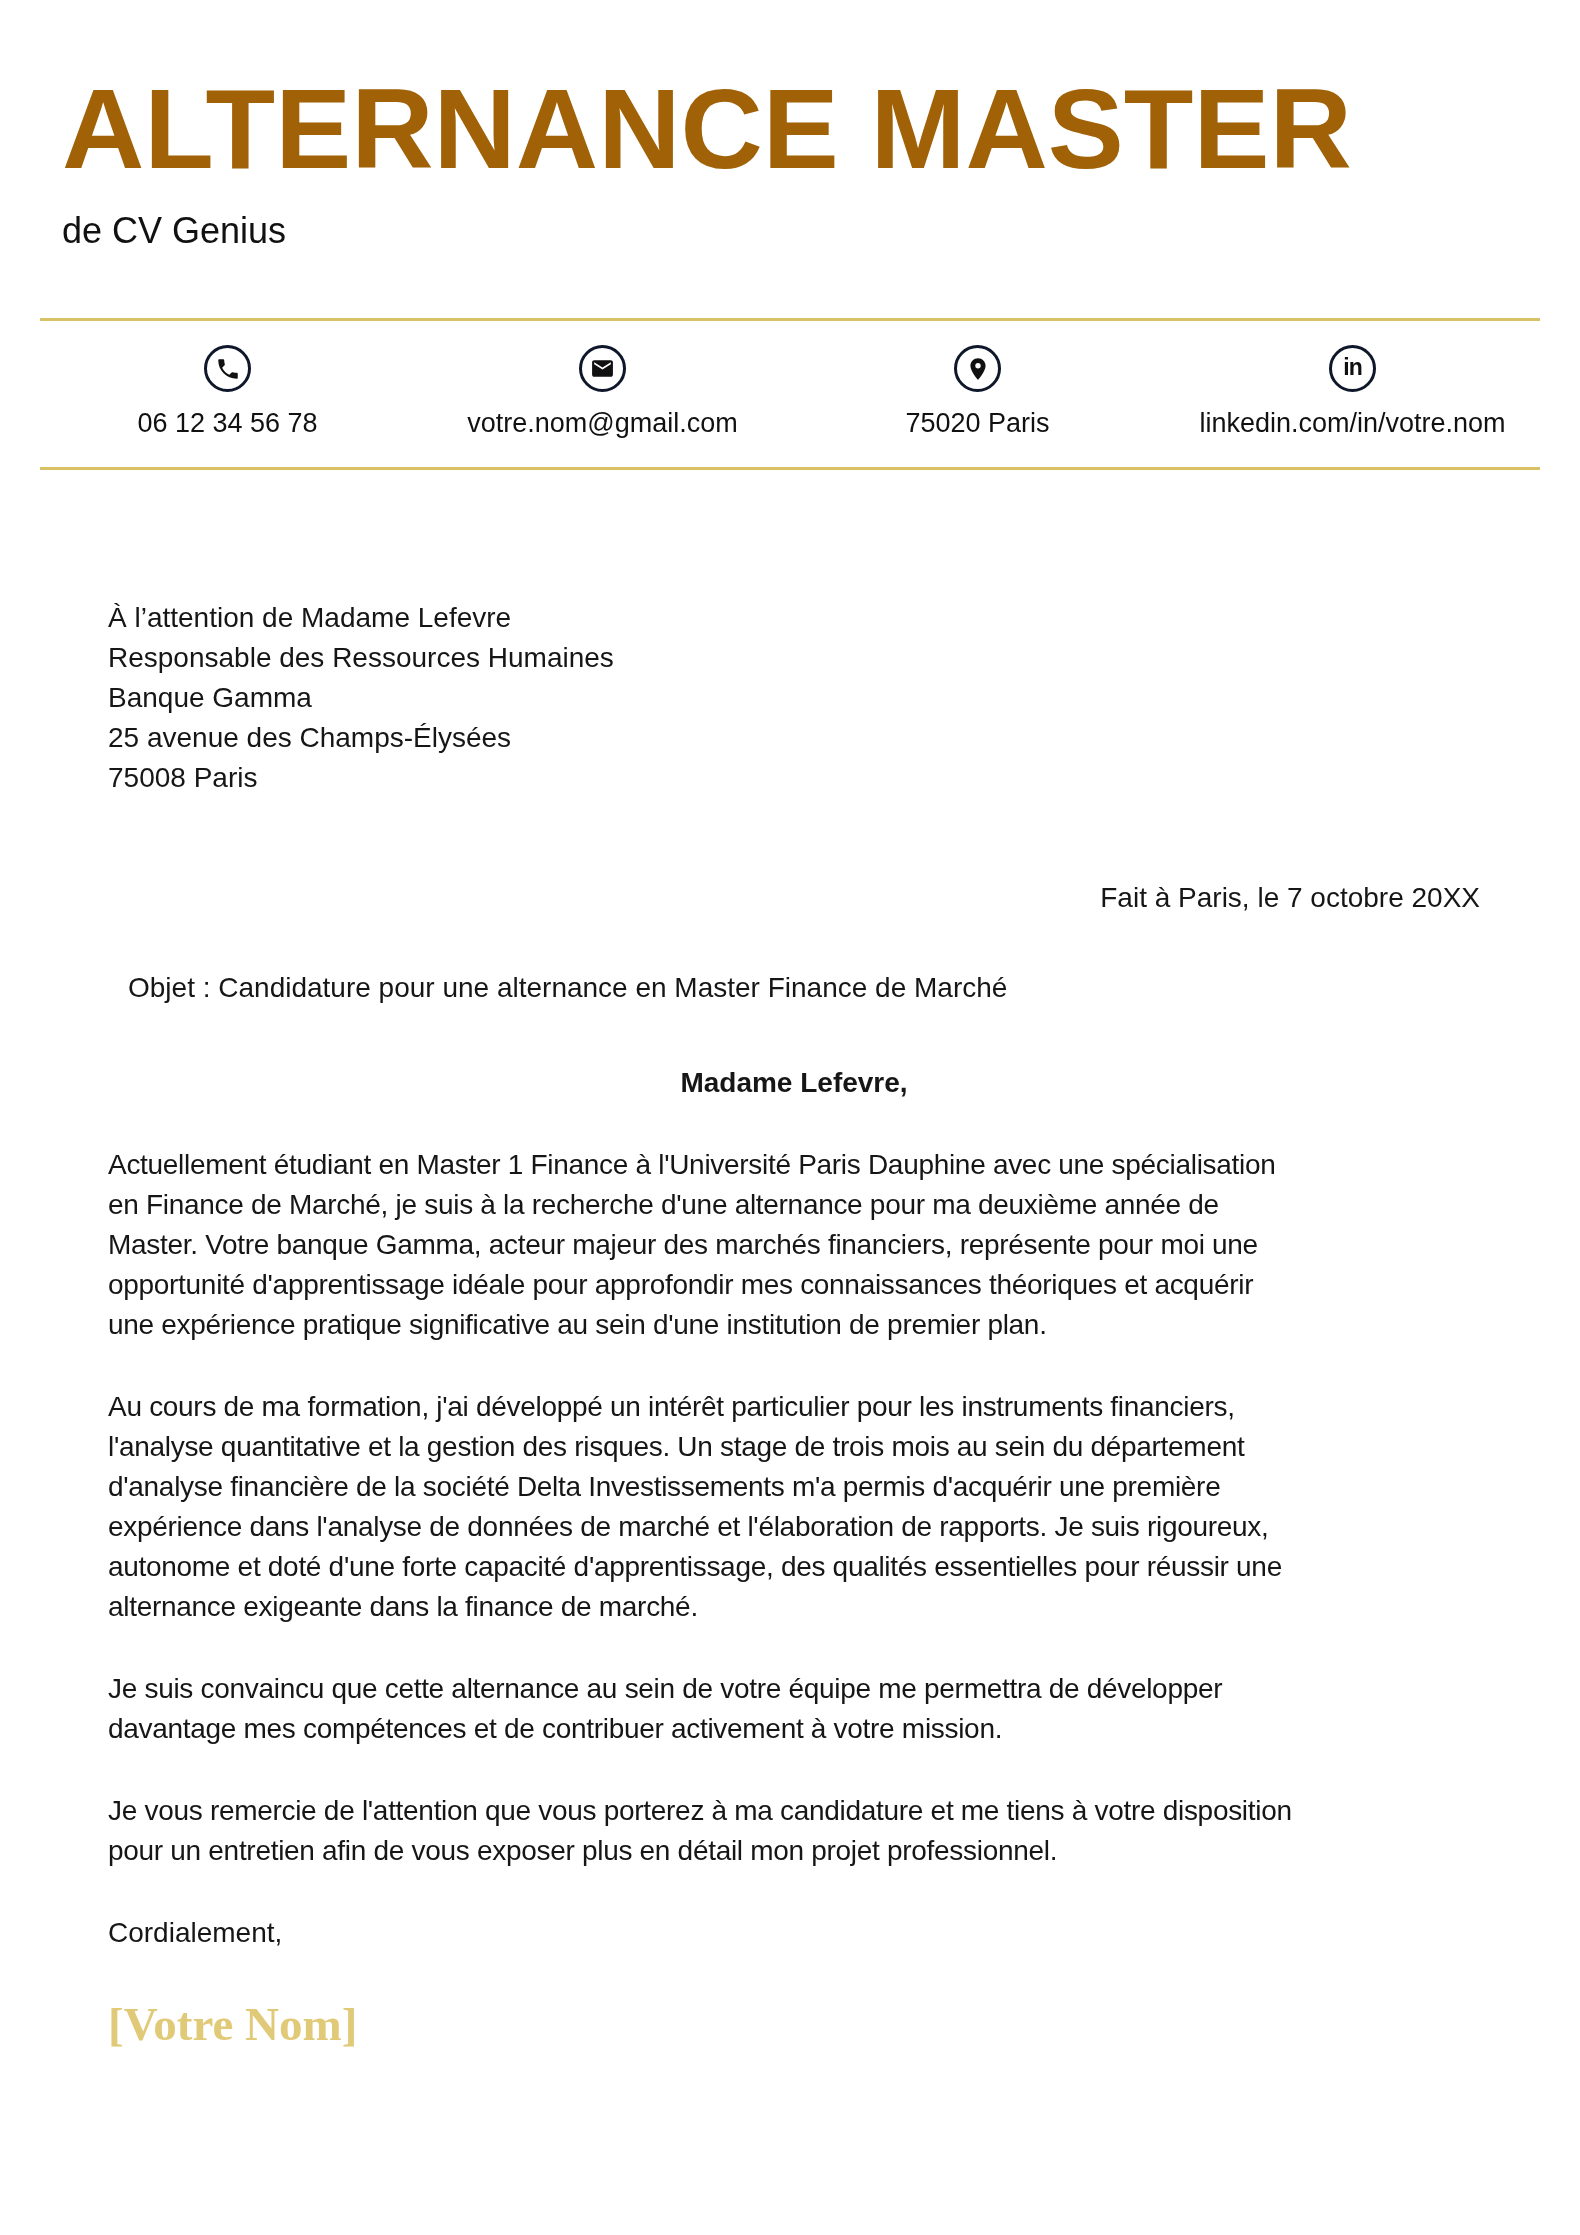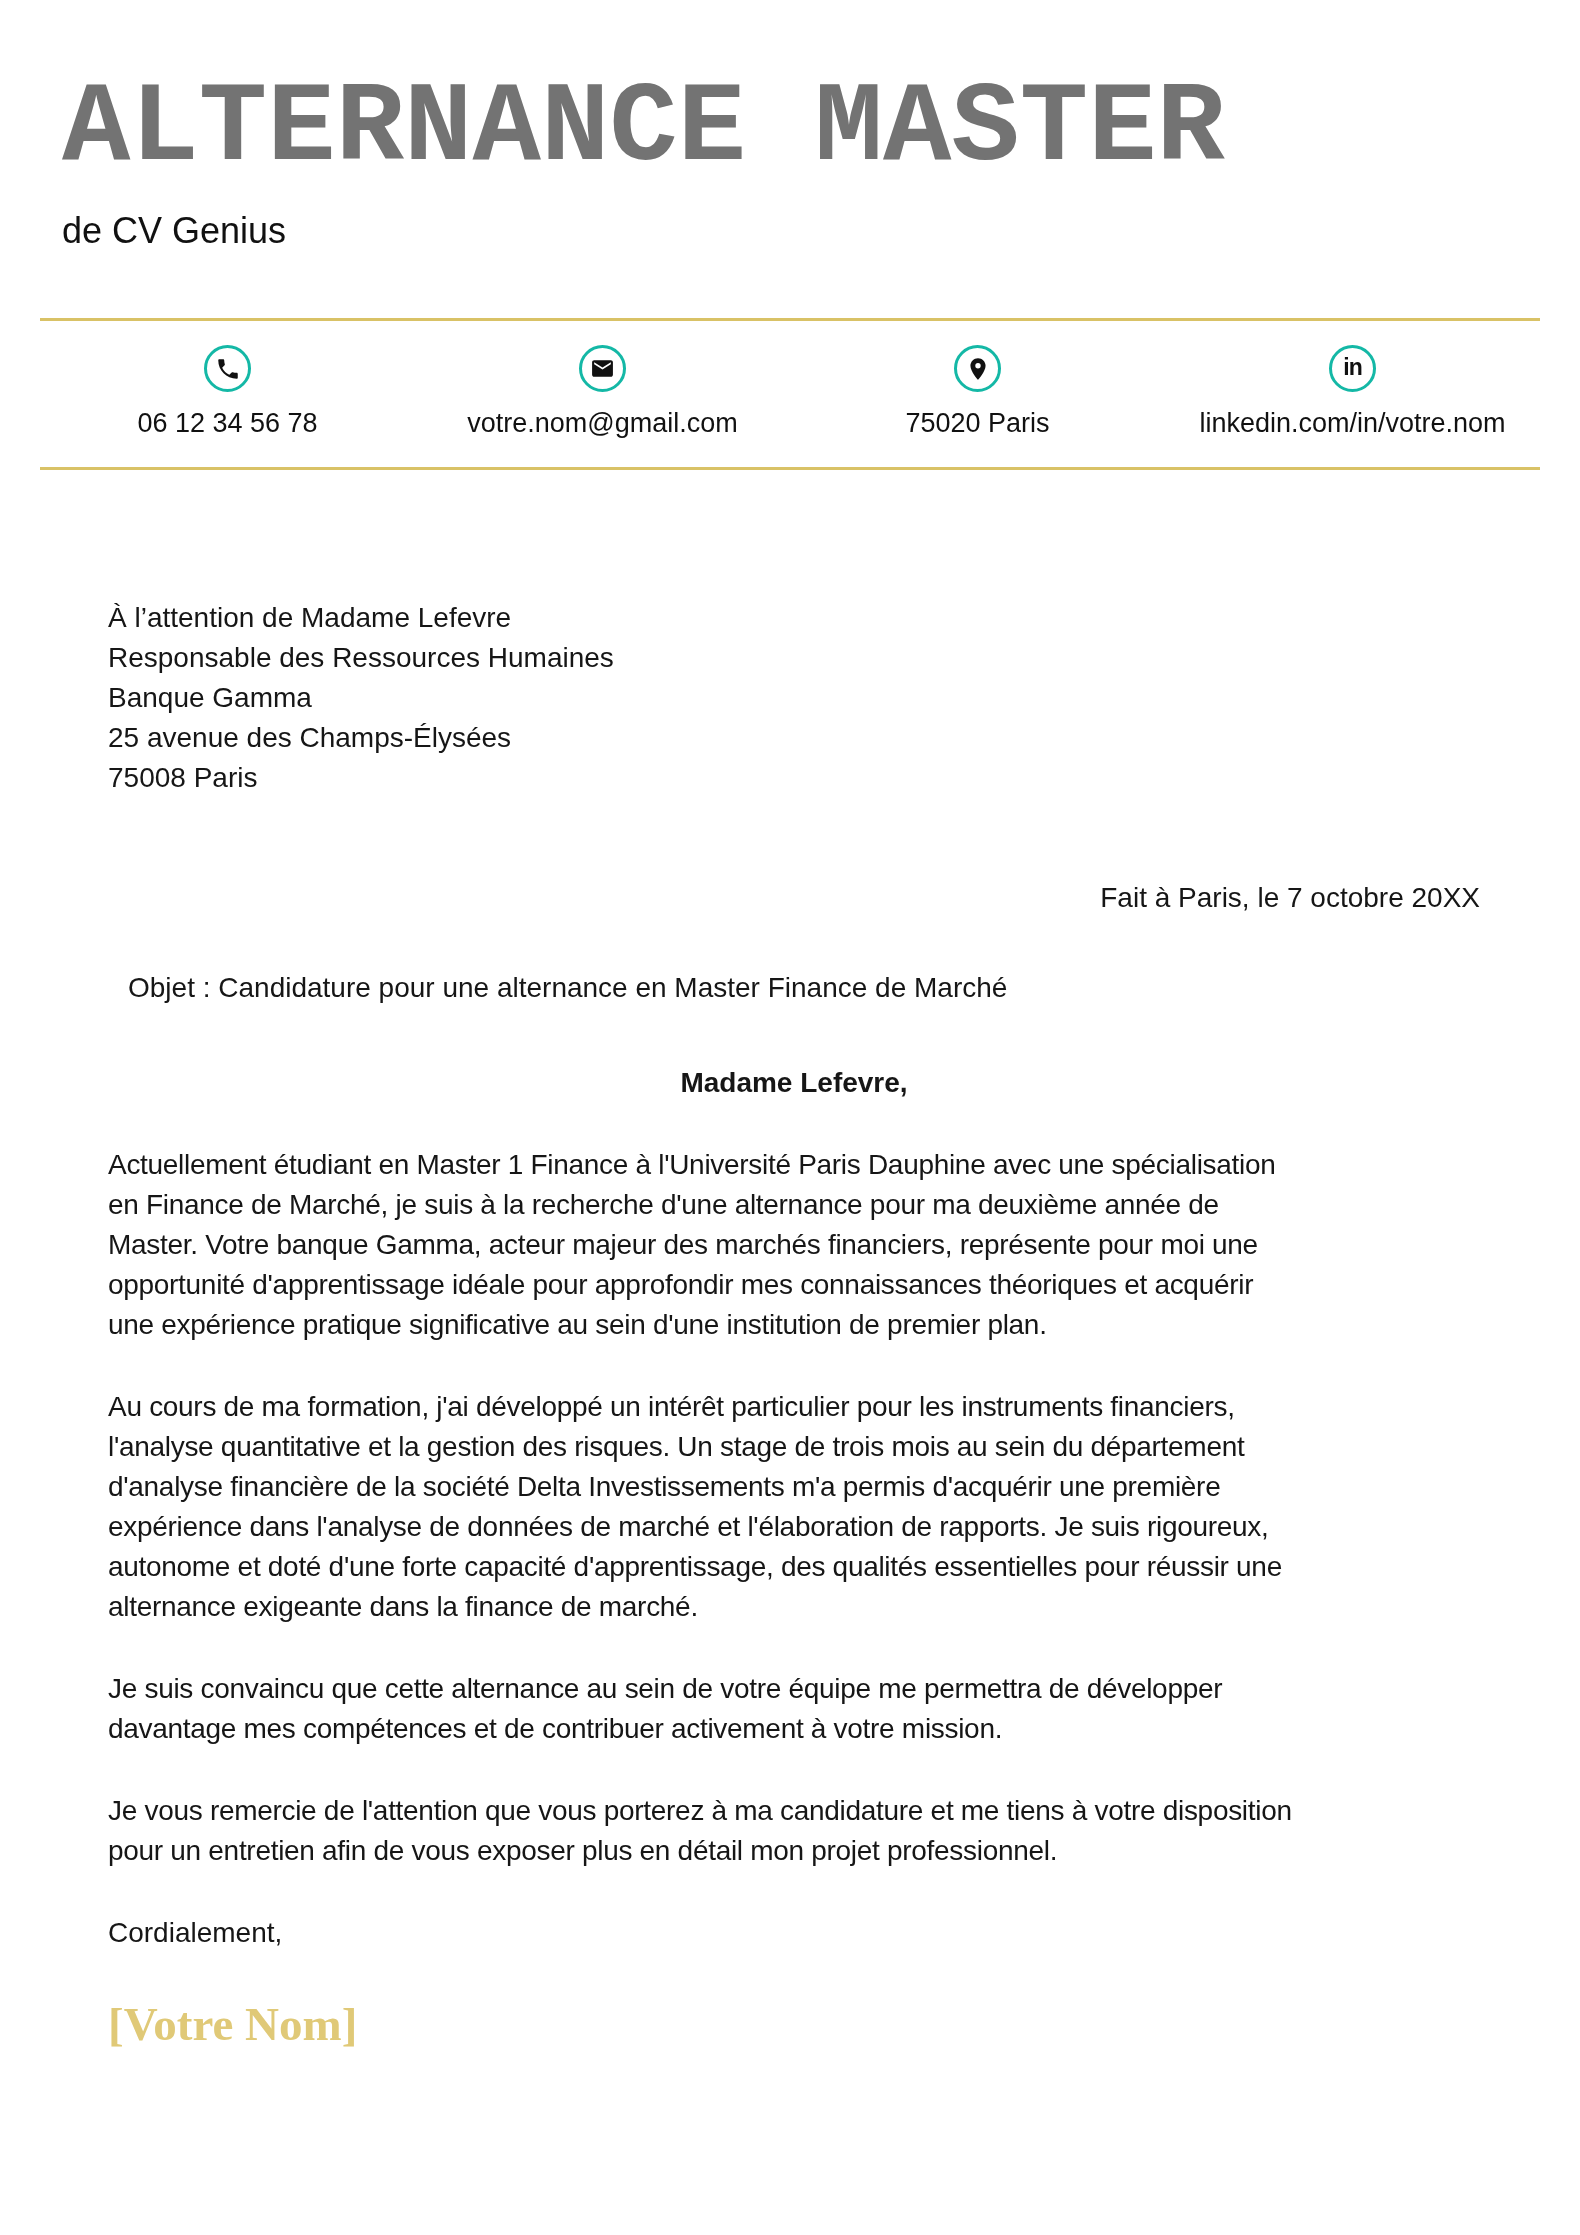--- a/index.html
+++ b/index.html
@@ -16,25 +16,25 @@
     color: #161616;
     box-sizing: border-box;
     padding-top: 72px;
     overflow: hidden;
   }
   .header {
     padding: 0 40px 0 62px;
   }
   .title {
     margin: 0;
-    font-family: Liberation Mono, monospace;
+    font-family: Liberation Sans, sans-serif;
     font-weight: 700;
     font-size: 114px;
     line-height: 1.0;
-    color: #737373;
+    color: #a16207;
     letter-spacing: 0px;
     white-space: nowrap;
   }
   .subtitle {
     margin-top: 24px;
     font-size: 36px;
     color: #111111;
   }
   .contact-bar {
     margin: 66px 40px 0 40px;
@@ -46,21 +46,21 @@
   .contact-item {
     flex: 1;
     display: flex;
     flex-direction: column;
     align-items: center;
   }
   .icon-circle {
     width: 47px;
     height: 47px;
     border-radius: 50%;
-    border: 3px solid #14b8a6;
+    border: 3px solid #0f172a;
     box-sizing: border-box;
     display: flex;
     align-items: center;
     justify-content: center;
   }
   .icon-circle svg {
     display: block;
   }
   .linkedin-glyph {
     font-weight: 700;

